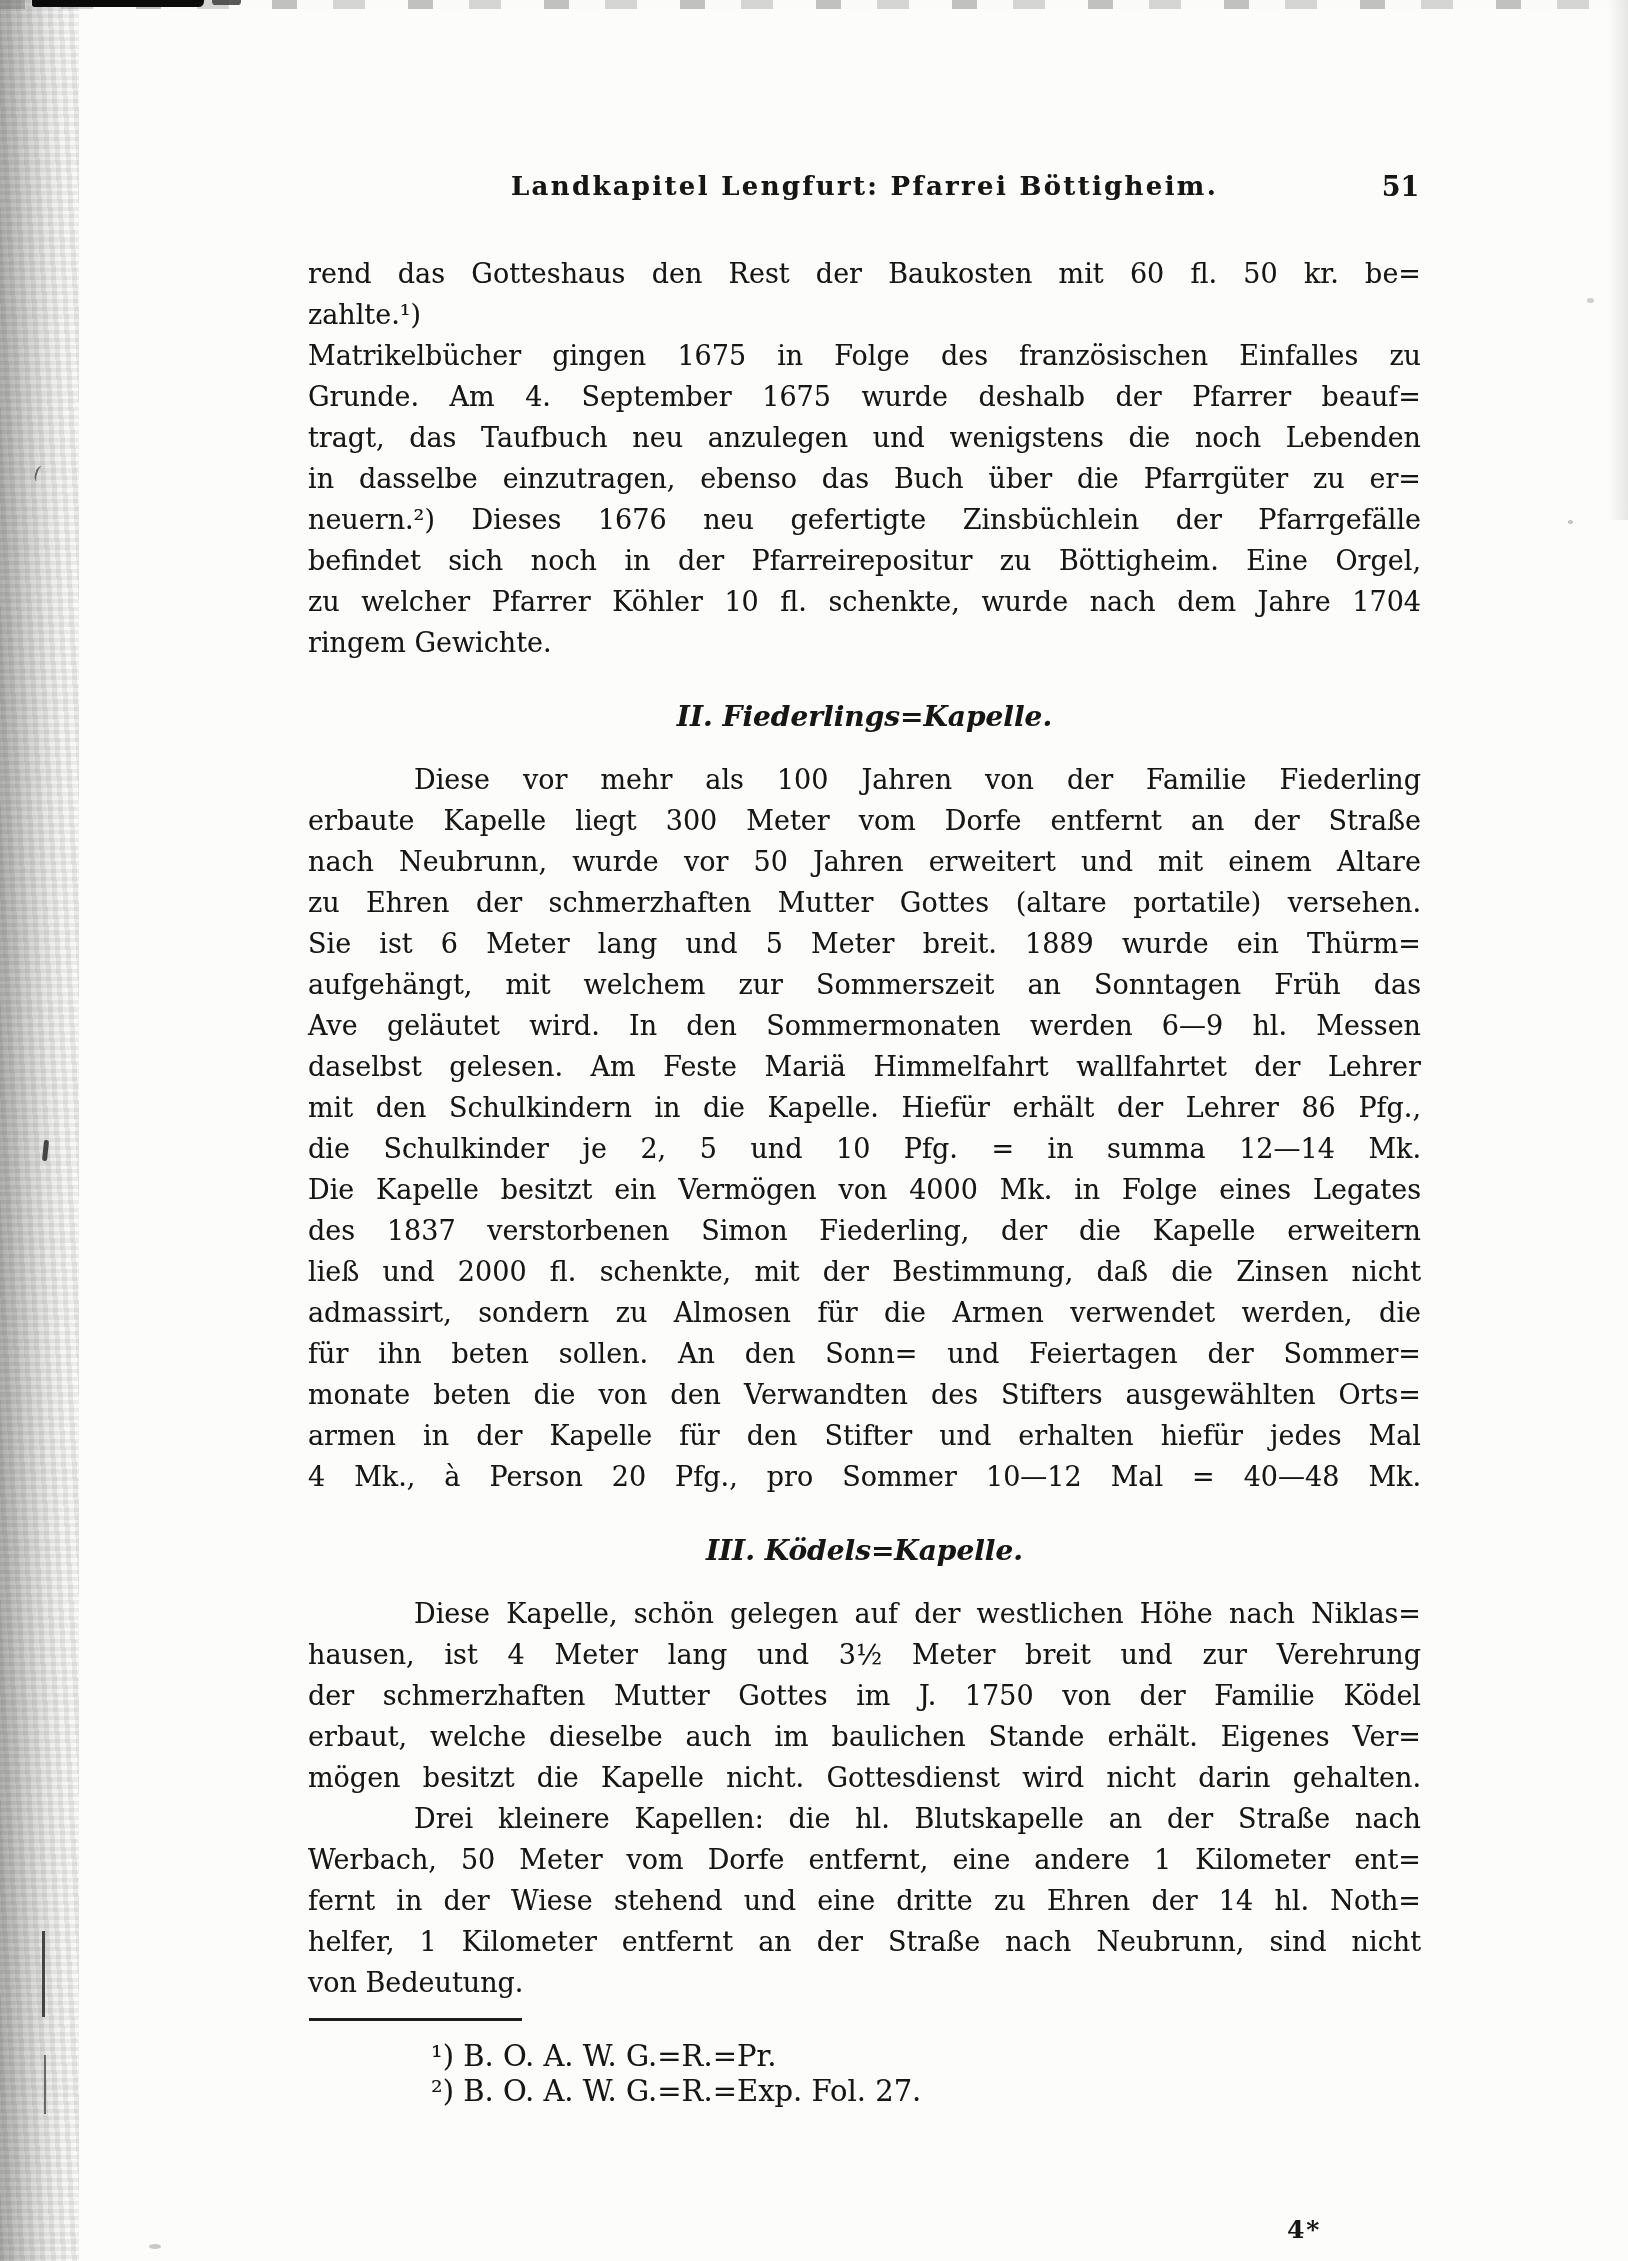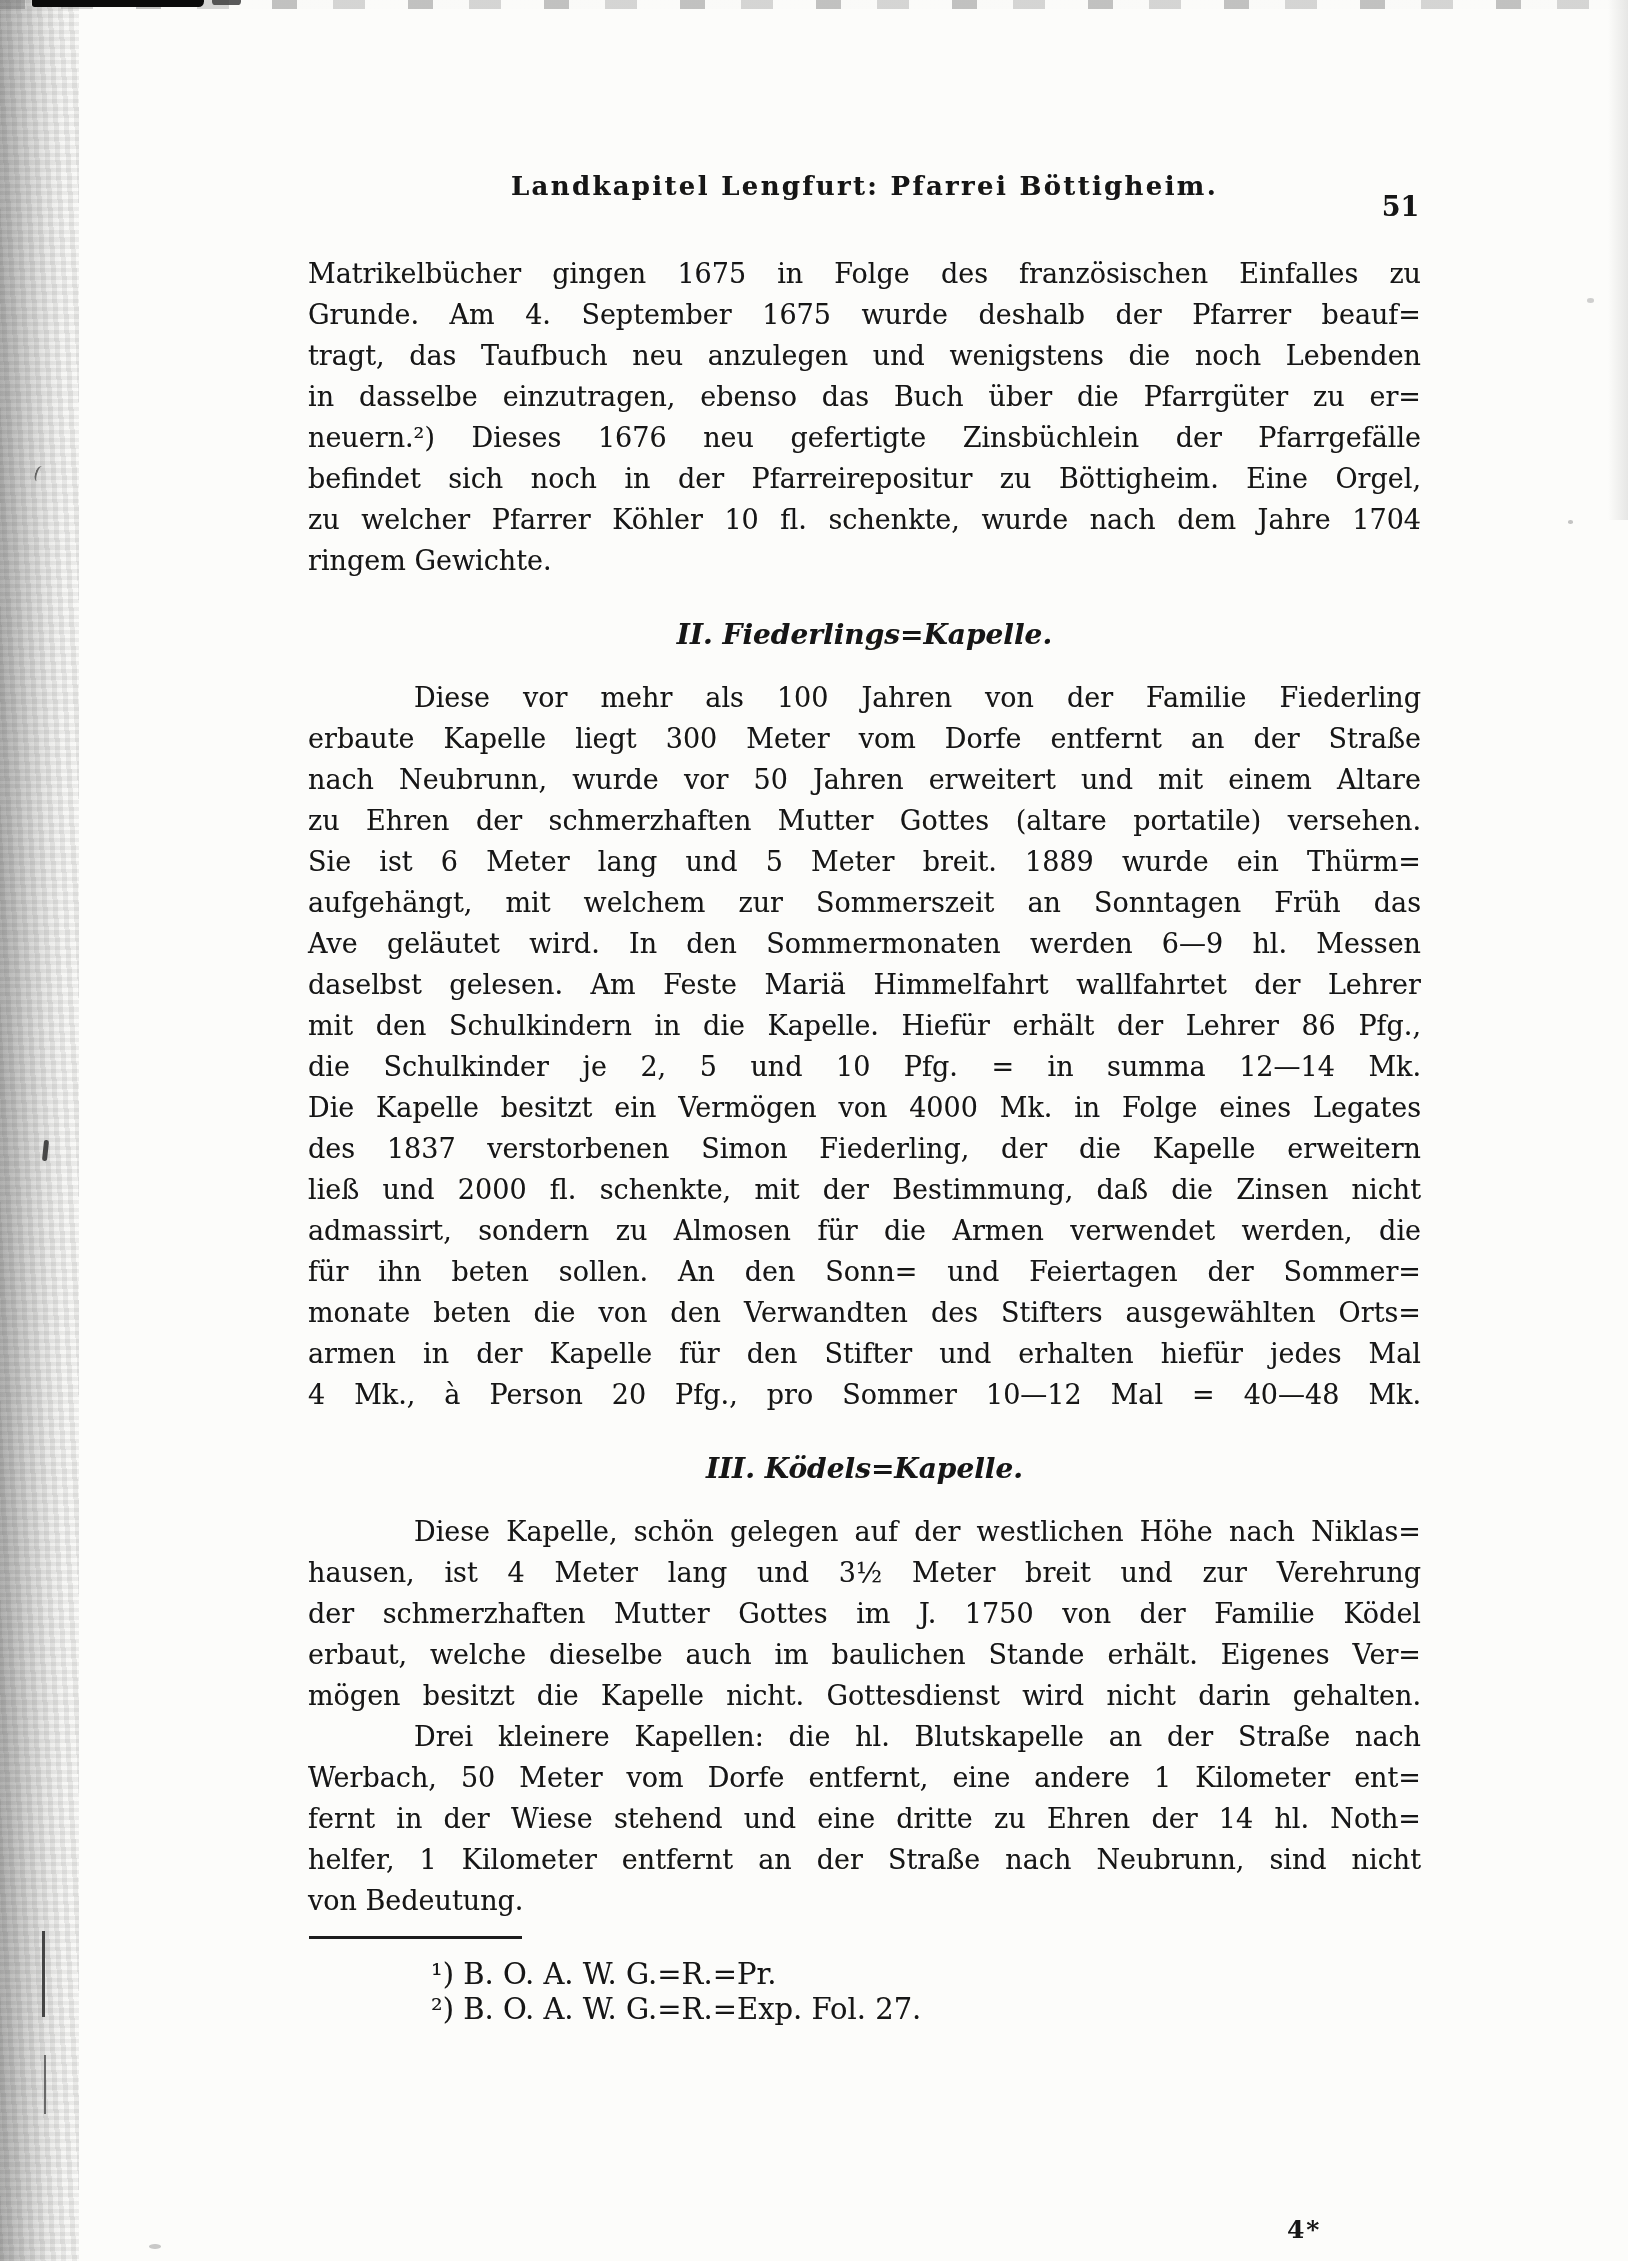--- a/index.html
+++ b/index.html
@@ -43,21 +43,20 @@
   .page-header { position: absolute; left: 308px; top: 171px; width: 1113px; height: 41px; }
   .header-title {
     position: absolute; left: 0; right: 0; top: 0;
     text-align: center; font-size: 26px; font-weight: bold; letter-spacing: 2.3px;
     text-shadow: 0 0 0.5px rgba(20,20,20,.35);
   }
   .page-number {
     position: absolute; right: 1.8px; top: 0;
     font-size: 27px; font-weight: bold;
     text-shadow: 0 0 0.5px rgba(20,20,20,.35);
-    margin-top: 20px;
   }
 
   
   #text-flow { position: absolute; left: 308px; top: 253px; width: 1113px; }
   .line {
     font-size: 27px; line-height: 41px;
     text-align: justify;
     text-shadow: 0 0 0.5px rgba(20,20,20,.35);
   }
   .just { text-align-last: justify; }
@@ -97,20 +96,24 @@
   <div class="speck-r1"></div>
   <div class="speck-r2"></div>
   <div class="edge-right-top"></div>
 
   <div class="page-header">
     <div class="header-title">Landkapitel Lengfurt: Pfarrei Böttigheim.</div>
     <div class="page-number">51</div>
   </div>
 
   <div id="text-flow">
+      <div class="para">
+        <div class="line just">rend das Gotteshaus den Rest der Baukosten mit 60 fl. 50 kr. be=</div>
+        <div class="line">zahlte.¹)</div>
+      </div>
       <div class="para">
         <div class="line just">Matrikelbücher gingen 1675 in Folge des französischen Einfalles zu</div>
         <div class="line just">Grunde. Am 4. September 1675 wurde deshalb der Pfarrer beauf=</div>
         <div class="line just">tragt, das Taufbuch neu anzulegen und wenigstens die noch Lebenden</div>
         <div class="line just">in dasselbe einzutragen, ebenso das Buch über die Pfarrgüter zu er=</div>
         <div class="line just">neuern.²) Dieses 1676 neu gefertigte Zinsbüchlein der Pfarrgefälle</div>
         <div class="line just">befindet sich noch in der Pfarreirepositur zu Böttigheim. Eine Orgel,</div>
         <div class="line just">zu welcher Pfarrer Köhler 10 fl. schenkte, wurde nach dem Jahre 1704</div>
         <div class="line">ringem Gewichte.</div>
       </div>

